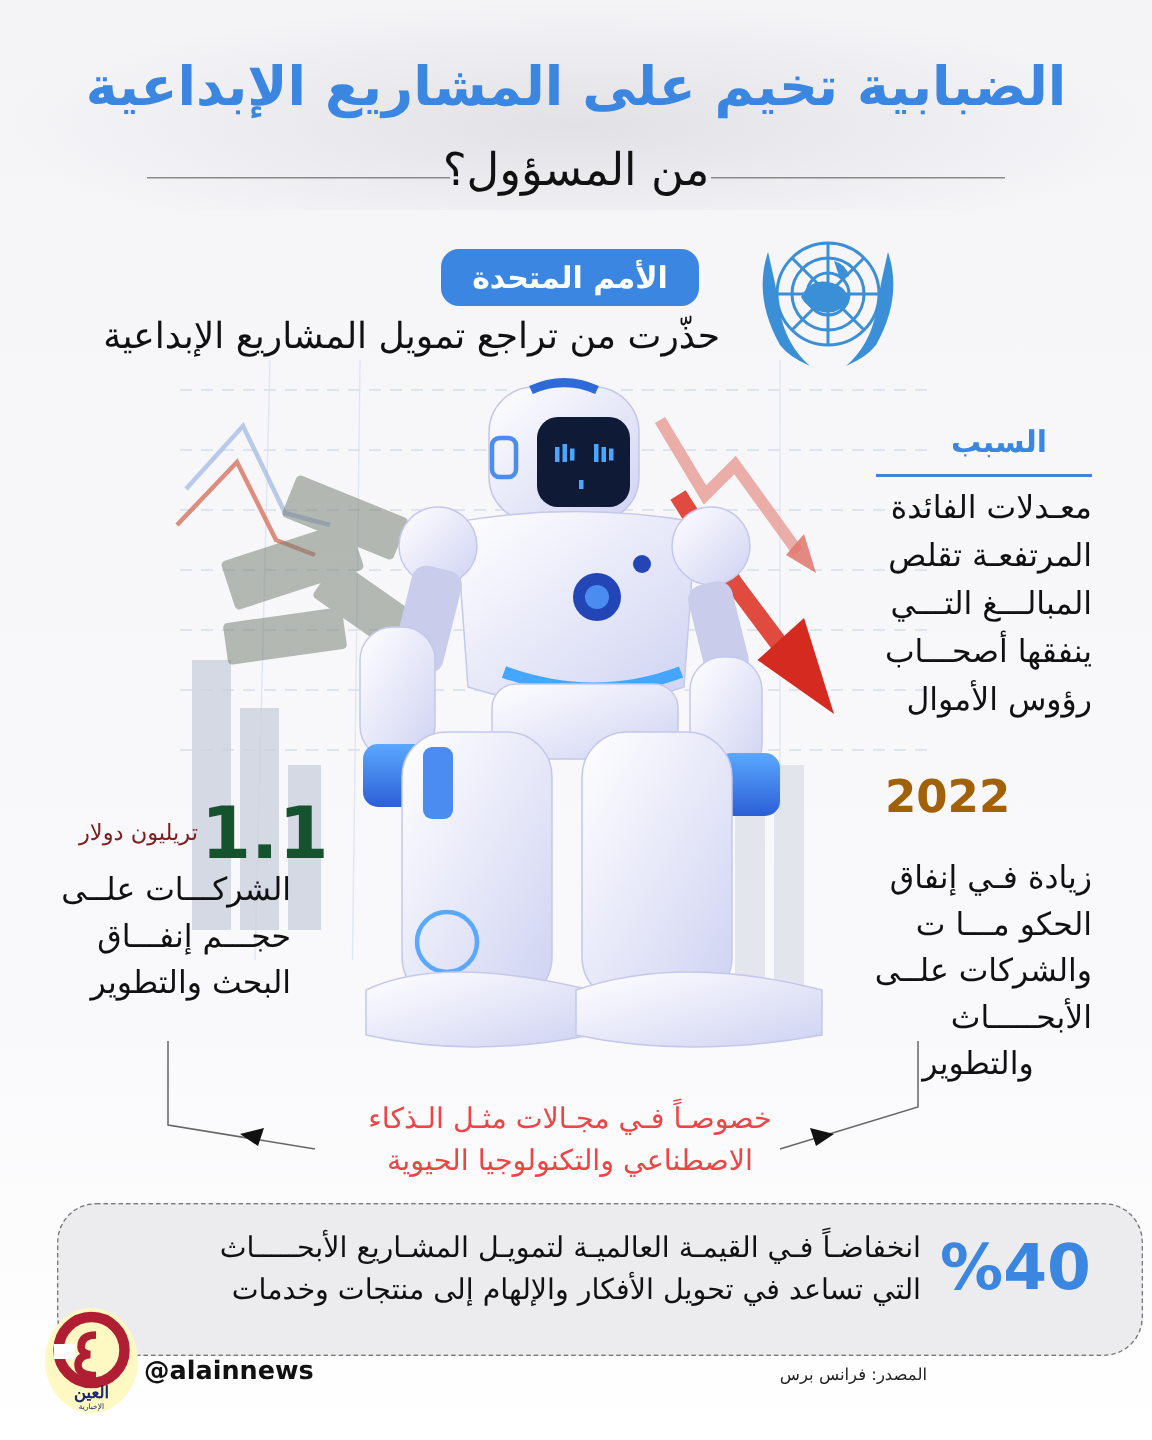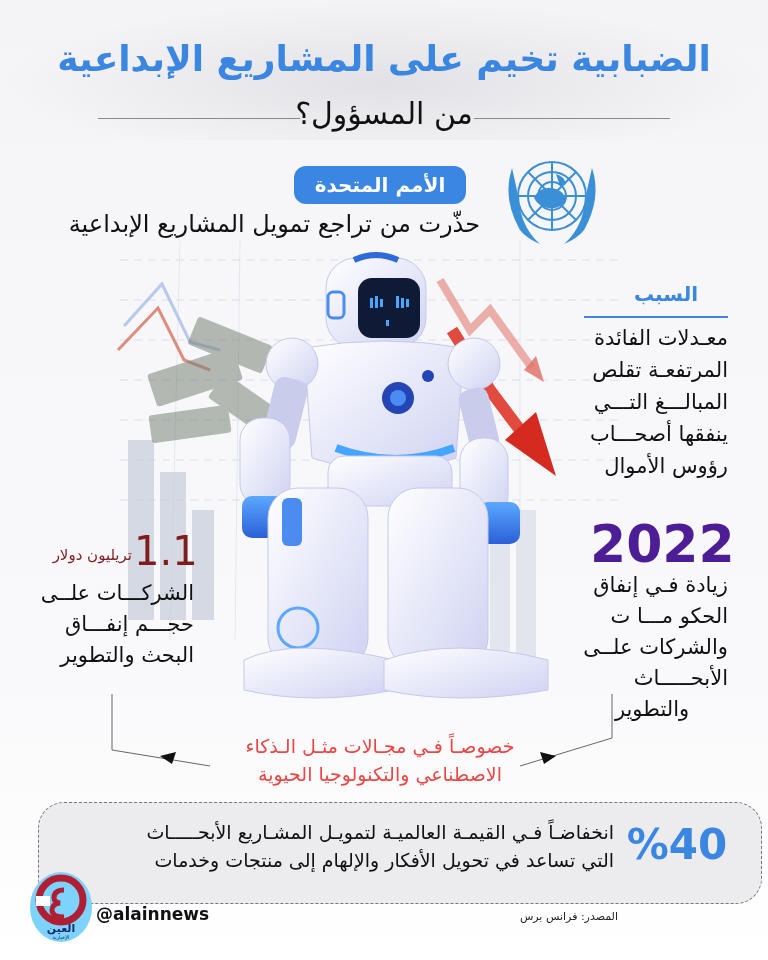--- a/index.html
+++ b/index.html
@@ -51,32 +51,32 @@
   }
   .cause-rule { position: absolute; top: 316px; left: 584px; width: 144px; height: 2px; background: #3b86e0; }
   .cause-text {
     position: absolute; top: 322px; left: 568px; width: 160px; text-align: right;
     font-size: 21px; line-height: 32px; color: #111;
   }
 
   
   .year {
     position: absolute; top: 514px; left: 590px; width: 140px; text-align: left;
-    font-weight: bold; font-size: 52px; color: #4c1d95; direction: ltr;
+    font-weight: bold; font-size: 30px; color: #a16207; direction: ltr;
   }
   .year-text {
     position: absolute; top: 570px; left: 576px; width: 152px; text-align: right;
     font-size: 21px; line-height: 31px; color: #111;
   }
   .year-text .last { text-align: center; display: block; width: 100%; }
 
   
   .stat-num {
-    position: absolute; top: 528px; left: 134px; font-weight: normal; font-size: 40px;
-    color: #7f1d1d; direction: ltr;
+    position: absolute; top: 528px; left: 134px; font-weight: bold; font-size: 48px;
+    color: #14532d; direction: ltr;
   }
   .stat-unit {
     position: absolute; top: 546px; left: 40px; width: 92px; text-align: right;
     font-size: 15px; color: #7f1d1d;
   }
   .stat-text {
     position: absolute; top: 578px; left: 38px; width: 156px; text-align: right;
     font-size: 21px; line-height: 31px; color: #111;
   }
 
@@ -97,21 +97,21 @@
     font-weight: bold; font-size: 42px; color: #3b86e0; direction: ltr;
   }
   .drop-text {
     position: absolute; top: 818px; left: 80px; width: 534px; text-align: right;
     font-size: 19px; line-height: 28px; color: #111;
   }
 
   
   .brand-logo {
     position: absolute; top: 872px; left: 30px; width: 62px; height: 70px;
-    background: #7dd3fc; border-radius: 50%;
+    background: #fef9c3; border-radius: 50%; font-family: Liberation Serif, serif;
   }
   .handle {
     position: absolute; top: 904px; left: 96px; font-weight: bold; font-size: 17px;
     color: #111; direction: ltr;
   }
   .source {
     position: absolute; top: 910px; left: 508px; width: 110px; text-align: right;
     font-size: 11px; color: #222;
   }
 </style>

